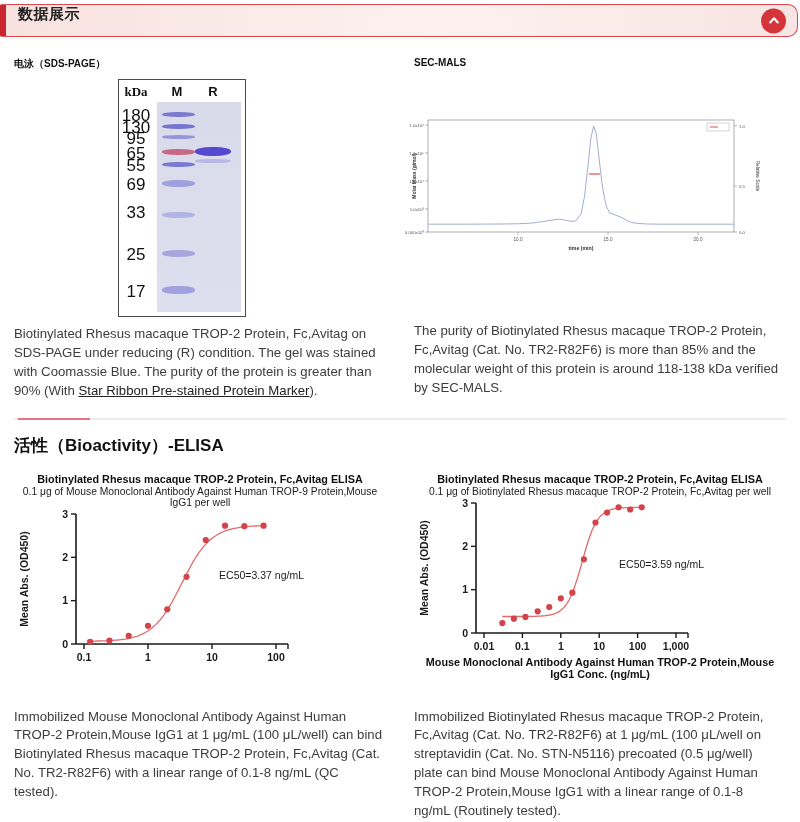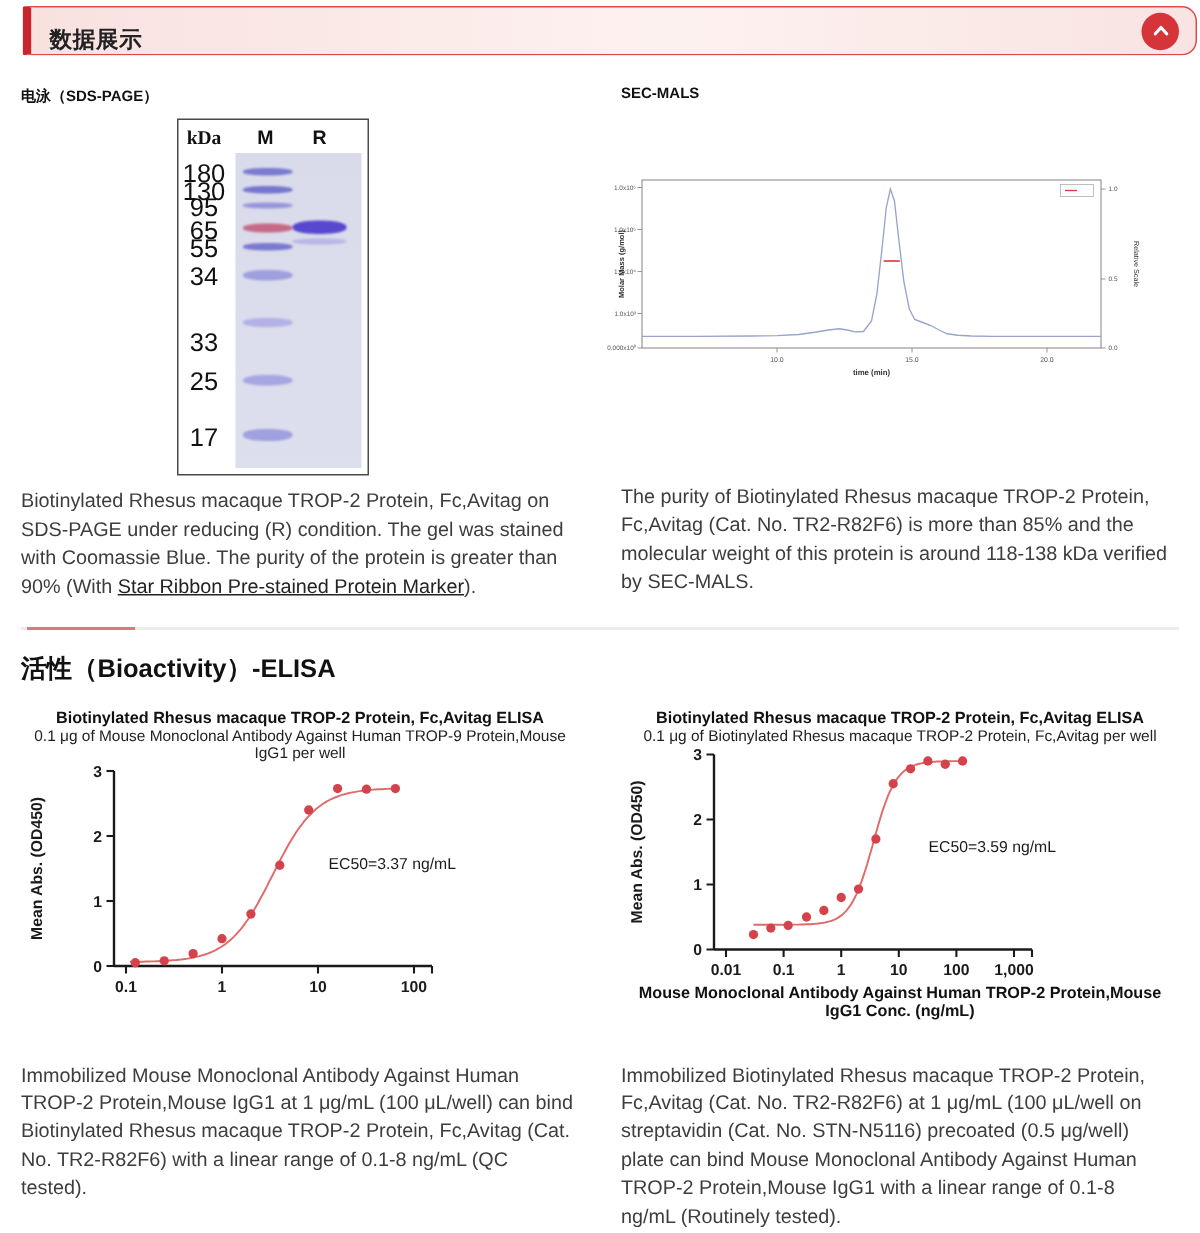--- a/index.html
+++ b/index.html
@@ -2,25 +2,25 @@
 <html><head>
 <meta charset="utf-8">
 <style>
   html,body{margin:0;padding:0;}
   body{
     width:800px;height:822px;overflow:hidden;background:#fff;position:relative;
     font-family:"Liberation Sans",sans-serif;color:#333;
   }
   
   .accordion-header{
-    position:relative;margin:4px 2px 0 15px;height:33px;box-sizing:border-box;
+    position:relative;margin:4px 2px 0 0;height:33px;box-sizing:border-box;
     background:linear-gradient(90deg,#f8e2e0,#fdf1ef 55%,#f8e4e2);
     border:1px solid #d9494e;border-left:6px solid #c9252c;
     border-radius:2px 10px 10px 2px;
-    display:flex;align-items:flex-end;padding-left:12px;cursor:pointer;
+    display:flex;align-items:flex-start;padding-left:12px;cursor:pointer;
   }
   .hdr-title{font-weight:bold;font-size:15px;color:#222;letter-spacing:.5px;}
   .collapse-btn{
     position:absolute;right:11px;top:50%;transform:translateY(-50%);
     width:25px;height:25px;border-radius:50%;background:#d5353a;border:none;
     display:flex;align-items:center;justify-content:center;cursor:pointer;padding:0;
   }
   
   .row{display:flex;}
   .col{width:50%;box-sizing:border-box;padding:0 14px;}
@@ -86,22 +86,22 @@
               <div class="gel-band" style="left: 5px; width: 33px; top: 147.5px; height: 7px; background: rgba(100, 100, 210, 0.45);"></div>
               <div class="gel-band" style="left: 5px; width: 33px; top: 184px; height: 8px; background: rgba(100, 100, 210, 0.5);"></div>
               <div class="gel-band" style="left: 38px; width: 36px; top: 44.5px; height: 9px; background: rgba(80, 65, 205, 0.95);"></div>
               <div class="gel-band" style="left: 38px; width: 36px; top: 57px; height: 4px; background: rgba(110, 100, 220, 0.3);"></div>
             </div>
         <div class="gel-kda" style="top: 27px;">180</div>
             <div class="gel-kda" style="top: 39px;">130</div>
             <div class="gel-kda" style="top: 50px;">95</div>
             <div class="gel-kda" style="top: 65px;">65</div>
             <div class="gel-kda" style="top: 77px;">55</div>
-            <div class="gel-kda" style="top: 96px;">34</div>
-            <div class="gel-kda" style="top: 140px;">33</div>
+            <div class="gel-kda" style="top: 96px;">69</div>
+            <div class="gel-kda" style="top: 124px;">33</div>
             <div class="gel-kda" style="top: 166px;">25</div>
             <div class="gel-kda" style="top: 203px;">17</div>
           </div>
       </div>
       <p class="caption"><span>Biotinylated Rhesus macaque TROP-2 Protein, Fc,Avitag on SDS-PAGE under reducing (R) condition. The gel was stained with Coomassie Blue. The purity of the protein is greater than 90% (With </span><a class="caption-link">Star Ribbon Pre-stained Protein Marker</a><span>).</span></p>
     </div>
 
     <div class="col">
       <h3>SEC-MALS</h3>
       <div class="sec-chart">

